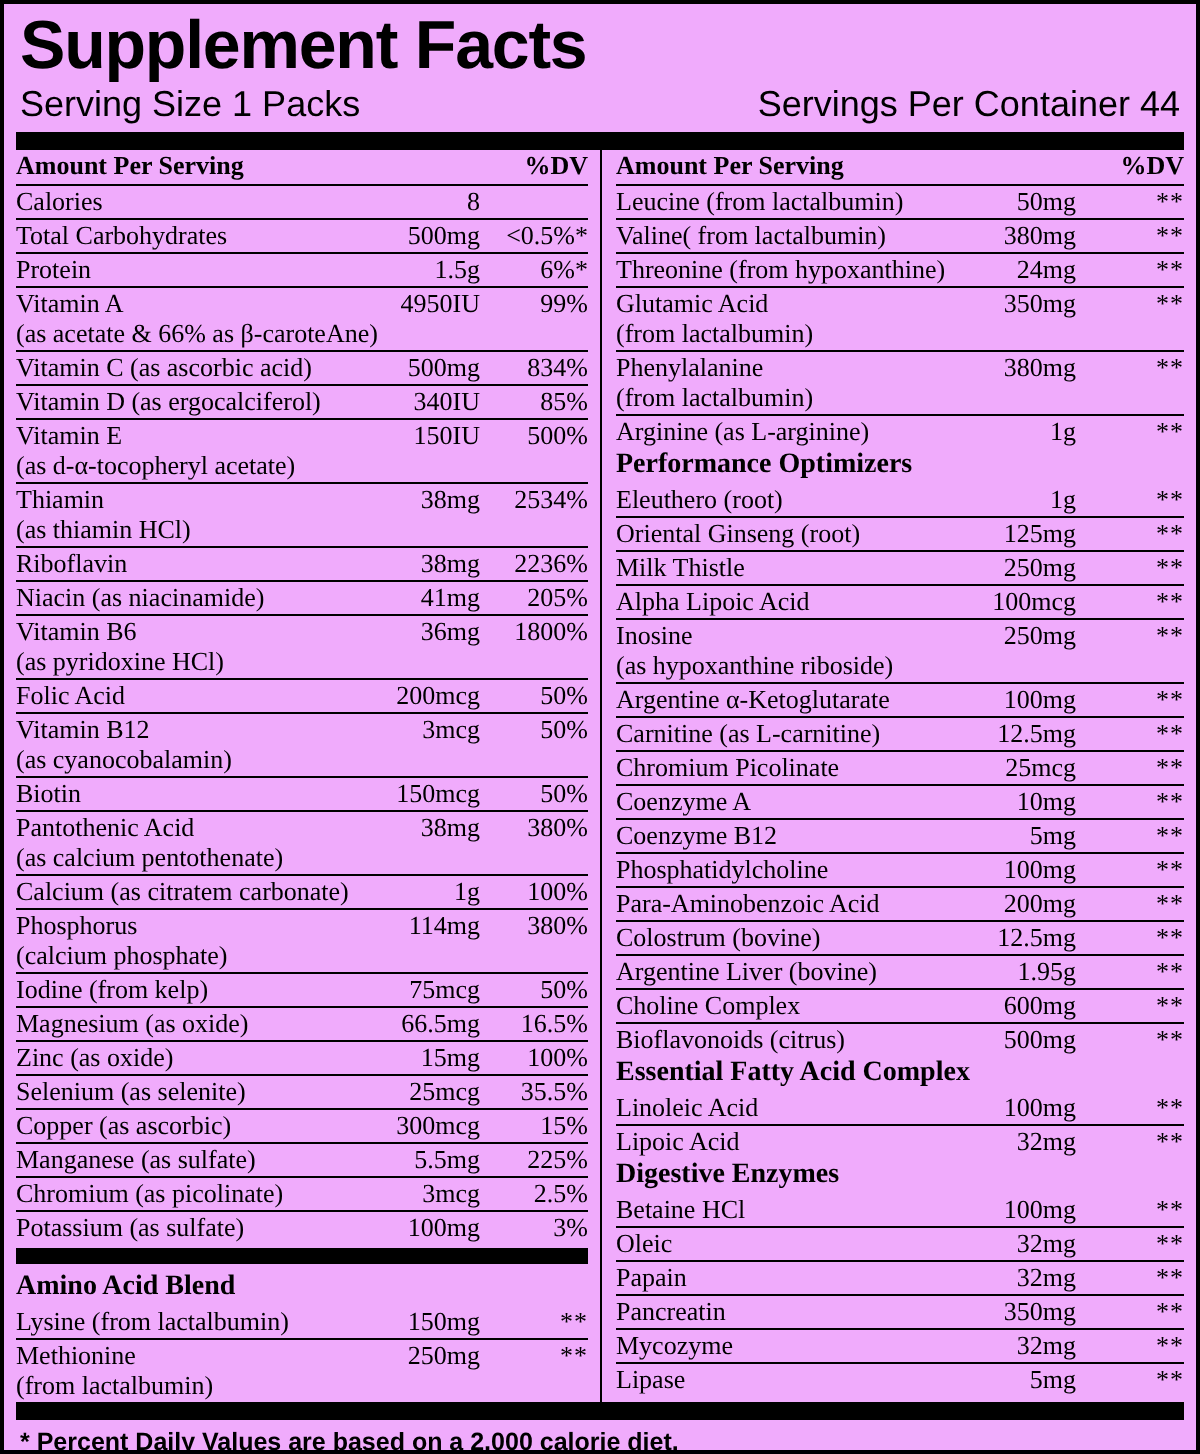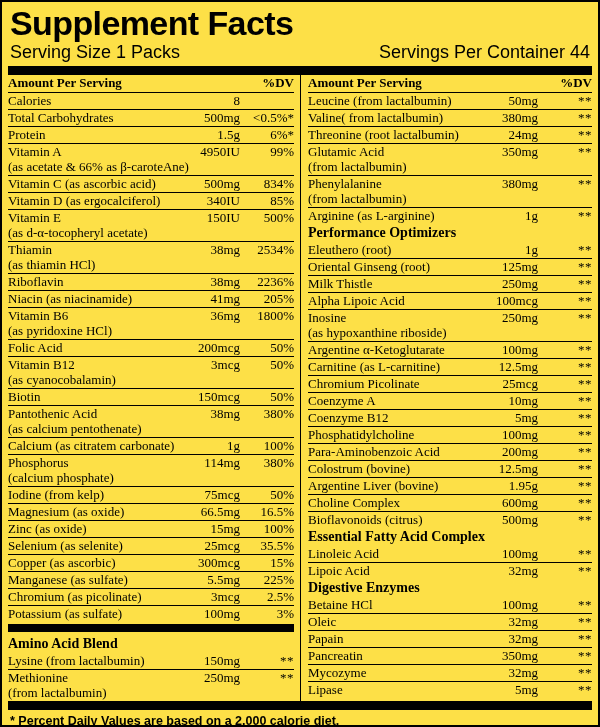--- a/index.html
+++ b/index.html
@@ -11,21 +11,21 @@
   body {
     font-family: "Liberation Sans", sans-serif;
     color: #000000;
     -webkit-font-smoothing: antialiased;
   }
   #label {
     position: relative;
     width: 600px;
     height: 727px;
     box-sizing: border-box;
-    background: #fde047;
+    background: #f0abfc;
     border: 2px solid #000000;
     overflow: hidden;
   }
 
   
   .title {
     font-size: 34px;
     font-weight: bold;
     line-height: 1.0;
     letter-spacing: -0.6px;
@@ -362,21 +362,21 @@
               <td class="nm">Leucine (from lactalbumin)</td>
               <td class="amt">50mg</td>
               <td class="dv dvstars">**</td>
             </tr>
             <tr class="line">
               <td class="nm">Valine( from lactalbumin)</td>
               <td class="amt">380mg</td>
               <td class="dv dvstars">**</td>
             </tr>
             <tr class="line">
-              <td class="nm">Threonine (root lactalbumin)</td>
+              <td class="nm">Threonine (from hypoxanthine)</td>
               <td class="amt">24mg</td>
               <td class="dv dvstars">**</td>
             </tr>
             <tr class="noline">
               <td class="nm">Glutamic Acid</td>
               <td class="amt">350mg</td>
               <td class="dv dvstars">**</td>
             </tr>
             <tr class="line sub">
               <td class="nm indent">(from lactalbumin)</td>

